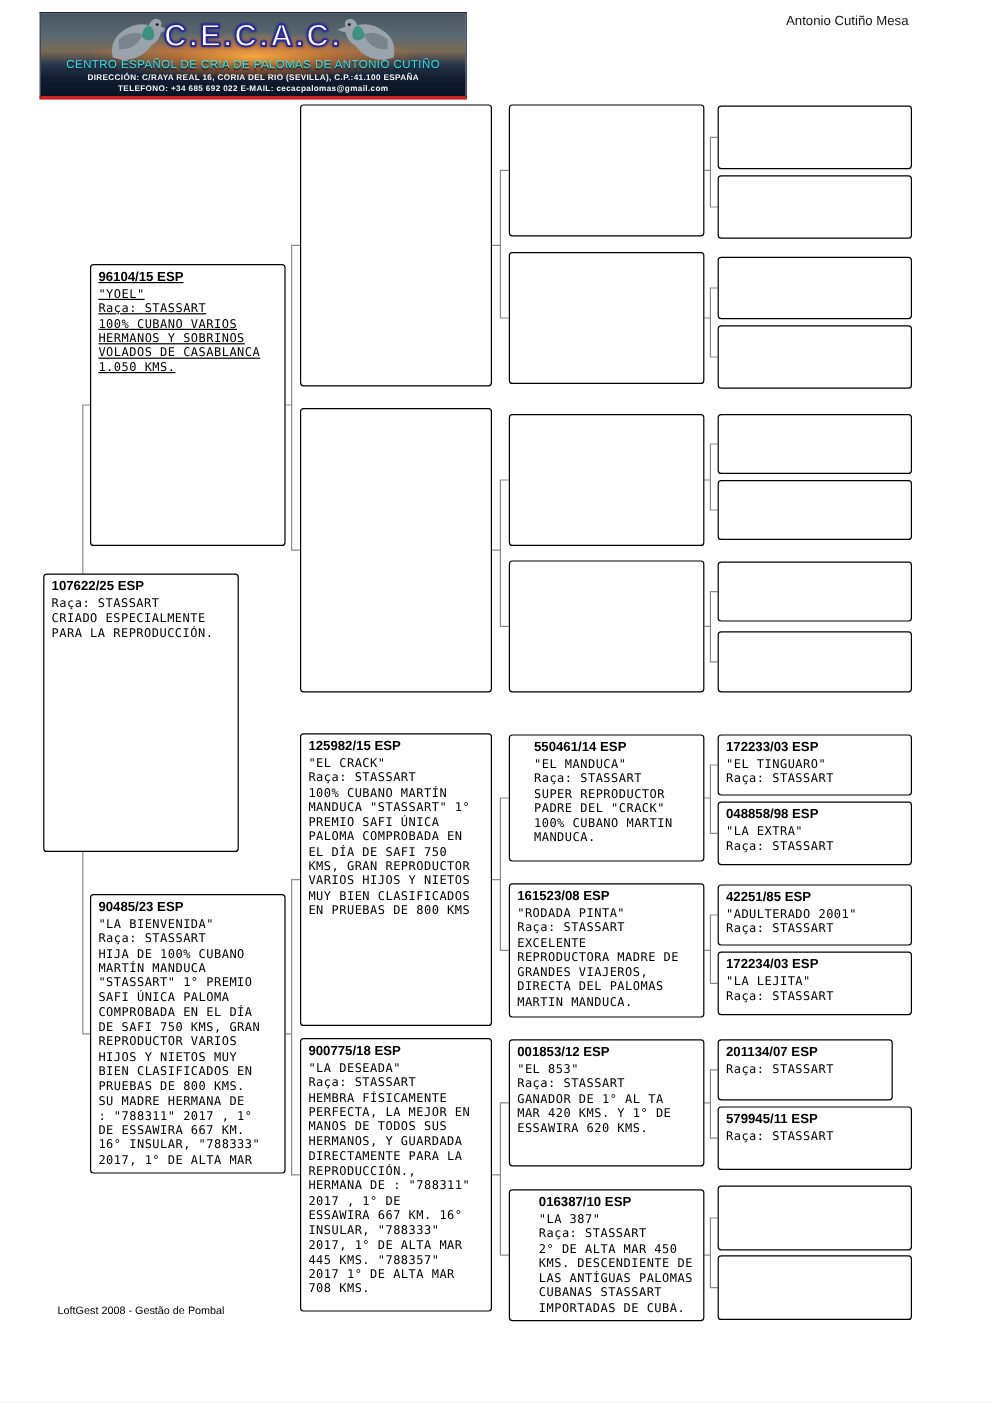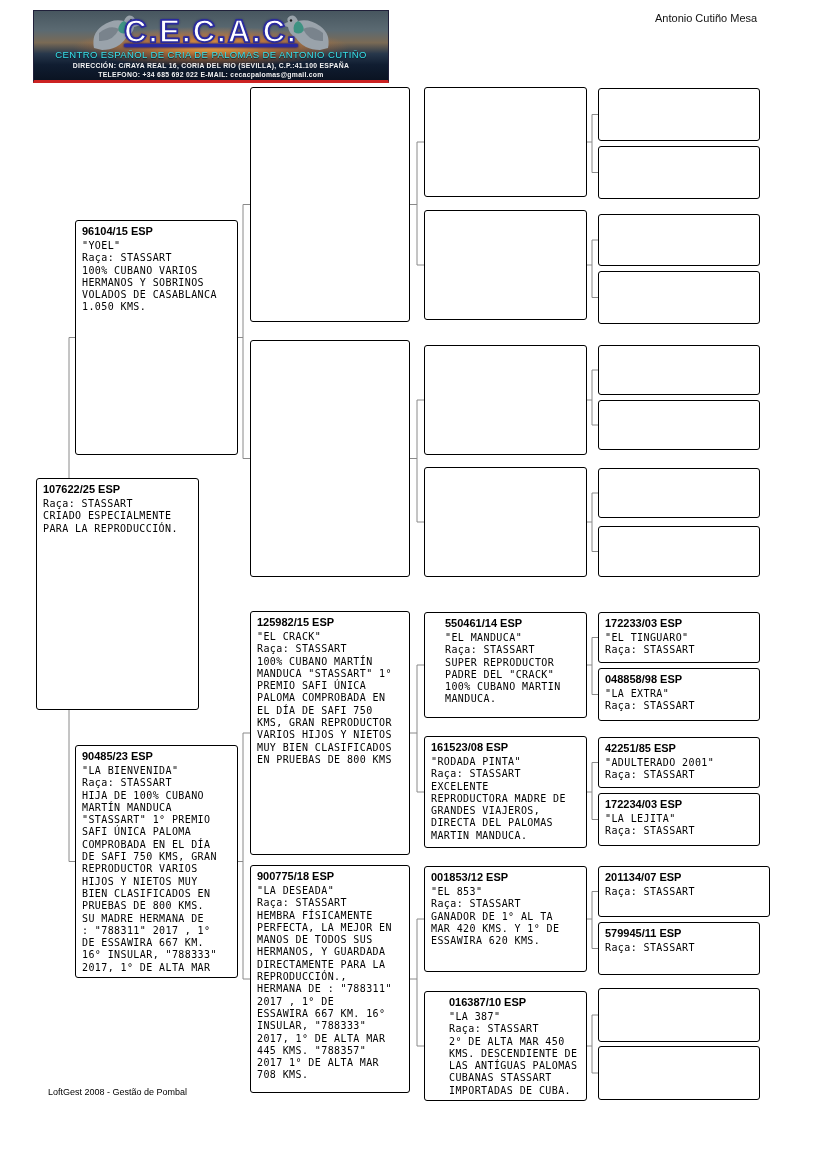--- a/index.html
+++ b/index.html
@@ -21,25 +21,24 @@
     box-sizing:border-box;
     border:1px solid #20203a;
     border-bottom:3px solid #cc2222;
     background:
       radial-gradient(ellipse 60% 45% at 50% 52%, rgba(255,170,60,0.95) 0%, rgba(245,130,40,0.55) 30%, rgba(0,0,0,0) 65%),
       linear-gradient(180deg,#47565f 0%,#5b6a72 28%,#7a6a55 46%,#27374b 62%,#101d31 78%,#0a1322 100%);
     text-align:center;
   }
   .banner-title{
     position:absolute;left:0;right:0;top:3px;
-    font-size:31px;font-weight:bold;letter-spacing:2px;
+    font-size:26px;font-weight:bold;letter-spacing:2px;
     color:#ffffff;
     -webkit-text-stroke:1.5px #2a2aa0;
     text-shadow:0 0 2px #1a1a7e,0 0 3px #1a1a7e;
-    text-decoration:underline;
   }
   .banner-subtitle{
     position:absolute;left:0;right:0;top:38px;
     font-size:9.5px;font-weight:normal;letter-spacing:0.4px;
     color:#38dfe8;
     text-shadow:0 1px 1px #00222a;
   }
   .banner-address{
     position:absolute;left:0;right:0;top:51px;
     font-size:6.8px;font-weight:bold;letter-spacing:0.3px;color:#f2f2f2;
@@ -62,21 +61,21 @@
     font-size:11px;font-weight:bold;color:#000;
     font-family:"Liberation Sans",sans-serif;
     margin-bottom:3px;white-space:pre;
   }
   .btext{
     font-size:10px;line-height:12.3px;color:#000;
     font-family:"DejaVu Sans Mono",monospace;
     letter-spacing:0.4px;white-space:pre-line;
   }
   .b-subject{left:36px;top:478px;width:163px;height:232px;}
-  .b-sire{left:75px;top:220px;width:163px;height:235px;}
+  .b-sire{left:75px;top:220px;width:163px;height:235px;text-decoration:underline;}
   .b-dam{left:75px;top:745px;width:163px;height:233px;}
   .b-g3-1{left:250px;top:87px;width:160px;height:235px;}
   .b-g3-2{left:250px;top:340px;width:160px;height:237px;}
   .b-g3-3{left:250px;top:611px;width:160px;height:244px;}
   .b-g3-4{left:250px;top:865px;width:160px;height:228px;}
   .b-g4-1{left:424px;top:87px;width:163px;height:110px;}
   .b-g4-2{left:424px;top:210px;width:163px;height:110px;}
   .b-g4-3{left:424px;top:345px;width:163px;height:110px;}
   .b-g4-4{left:424px;top:467px;width:163px;height:110px;}
   .b-g4-5{left:424px;top:612px;width:163px;height:106px;padding-left:20px;}
@@ -88,21 +87,21 @@
   .b-g5-3{left:598px;top:214px;width:162px;height:52px;}
   .b-g5-4{left:598px;top:271px;width:162px;height:53px;}
   .b-g5-5{left:598px;top:345px;width:162px;height:50px;}
   .b-g5-6{left:598px;top:400px;width:162px;height:50px;}
   .b-g5-7{left:598px;top:468px;width:162px;height:50px;}
   .b-g5-8{left:598px;top:526px;width:162px;height:51px;}
   .b-g5-9{left:598px;top:612px;width:162px;height:51px;}
   .b-g5-10{left:598px;top:668px;width:162px;height:53px;}
   .b-g5-11{left:598px;top:737px;width:162px;height:51px;}
   .b-g5-12{left:598px;top:793px;width:162px;height:53px;}
-  .b-g5-13{left:598px;top:866px;width:172px;height:51px;}
+  .b-g5-13{left:598px;top:866px;width:146px;height:51px;}
   .b-g5-14{left:598px;top:922px;width:162px;height:53px;}
   .b-g5-15{left:598px;top:988px;width:162px;height:54px;}
   .b-g5-16{left:598px;top:1046px;width:162px;height:54px;}
   
   .footer{
     position:absolute;left:33px;top:1087px;
     font-size:9px;color:#000;margin-left:15px;
   }
 </style>
 </head>

